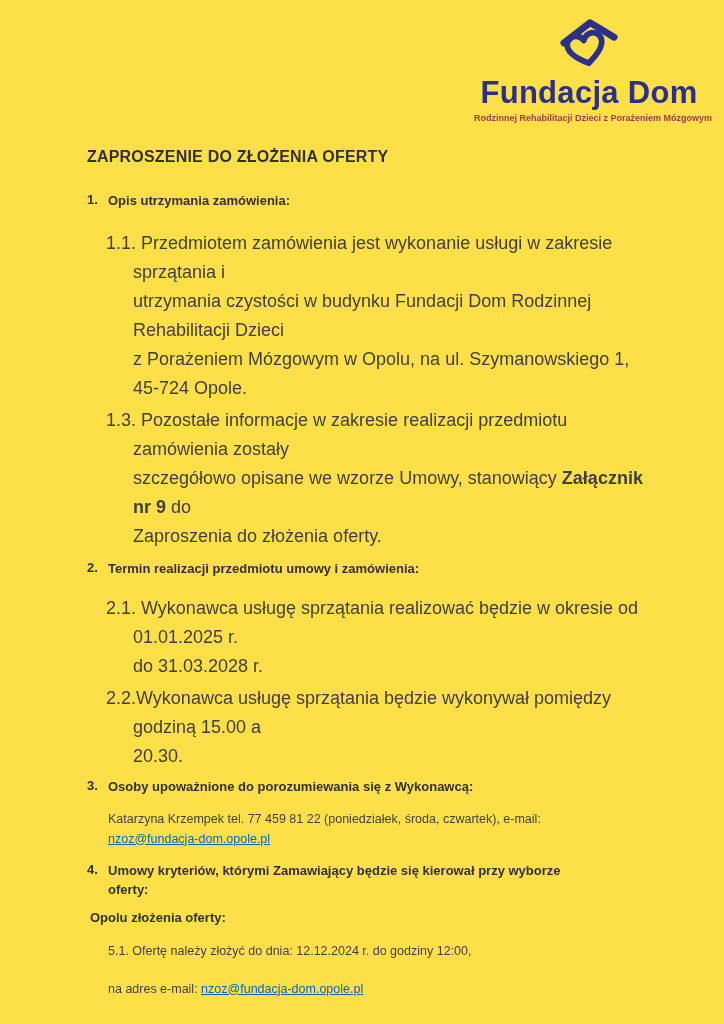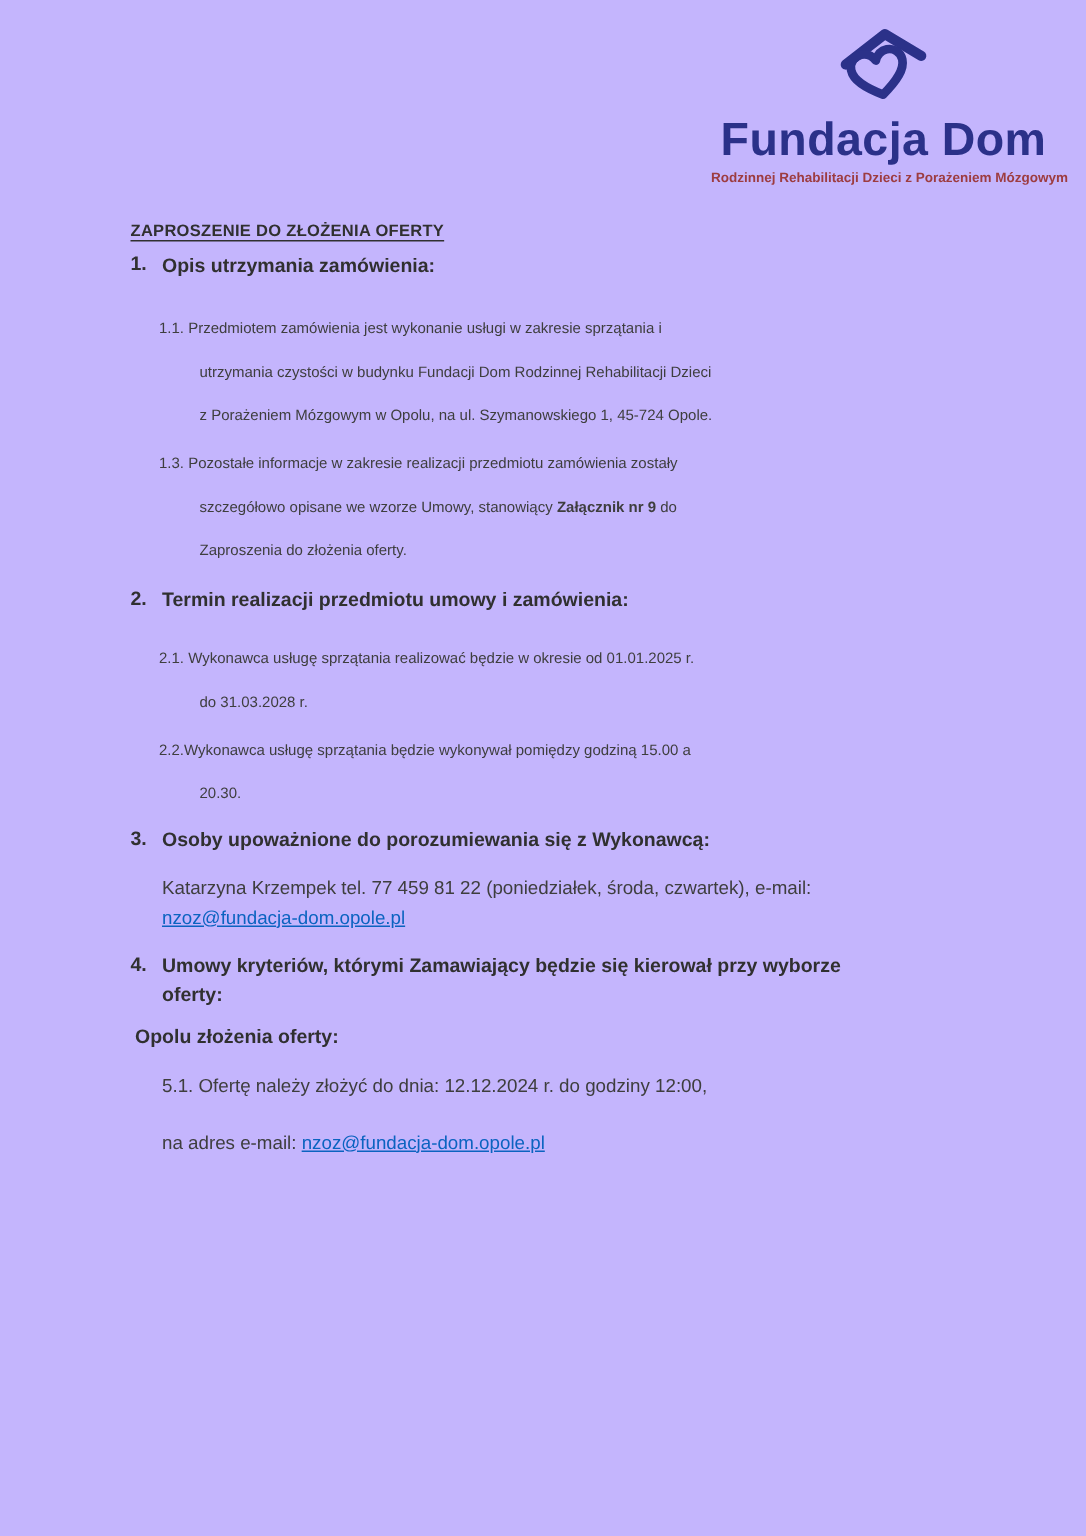--- a/index.html
+++ b/index.html
@@ -3,21 +3,21 @@
 <meta charset="utf-8">
 <style>
   * { margin: 0; padding: 0; box-sizing: border-box; }
   html, body { width: 724px; background: #ffffff; }
   body { font-family: "Liberation Sans", sans-serif; color: #3e3e3e; }
 
   .page {
     position: relative;
     width: 724px;
     height: 1024px;
-    background: #c4b5fd;
+    background: #fde047;
     overflow: hidden;
   }
 
   
   .logo {
     position: absolute;
     top: 14px;
     right: 20px;
     width: 230px;
     text-align: center;
@@ -40,47 +40,46 @@
   }
 
   
   .content {
     position: absolute;
     top: 148px;
     left: 87px;
     width: 556px;
   }
   .doc-title {
-    font-size: 11px;
+    font-size: 16px;
     font-weight: 700;
     color: #303030;
-    text-decoration: underline;
     text-underline-offset: 3px;
     letter-spacing: 0.2px;
-    margin-bottom: 8px;
+    margin-bottom: 26px;
   }
   .h-num {
     display: flex;
     font-size: 13px;
     font-weight: 700;
     color: #303030;
     line-height: 16px;
   }
   .h-num .num { flex: 0 0 21px; }
   .h-num .htext { white-space: pre-line; line-height: 19.5px; margin-top: -1.5px; }
   .h1-a { margin-bottom: 19px; }
   .h2-a { margin-bottom: 16px; }
   .h3-a { margin-bottom: 14px; }
   .h4-a { margin-bottom: 10px; }
 
   .para {
     margin-left: 19px;
     padding-left: 27px;
     text-indent: -27px;
-    font-size: 10px;
+    font-size: 18px;
     line-height: 29px;
     white-space: pre-line;
   }
   .para .b { font-weight: 700; }
   .p11 { margin-bottom: 3px; }
   .p12 { margin-bottom: 3px; }
   .p13 { margin-bottom: 9px; }
   .p21 { margin-bottom: 3px; }
   .p22 { margin-bottom: 7px; }
 

